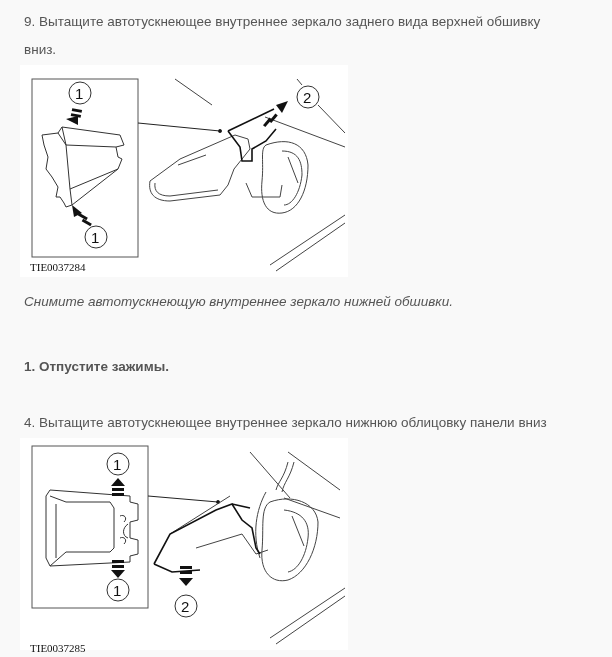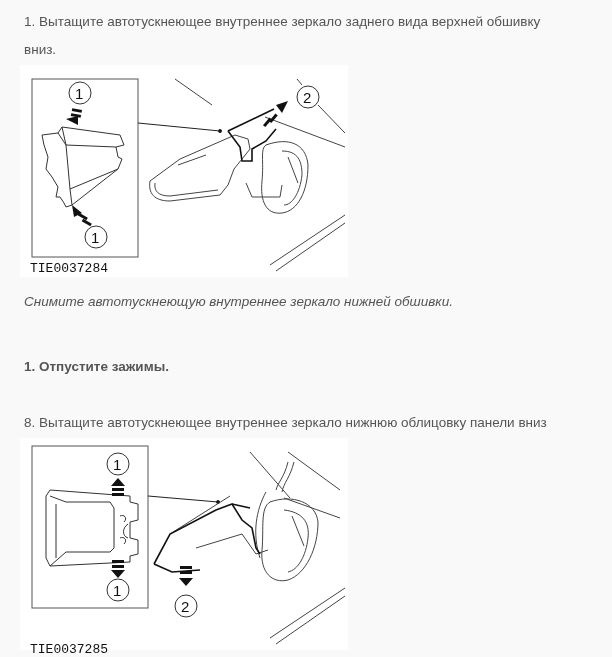--- a/index.html
+++ b/index.html
@@ -30,35 +30,35 @@
       background: #ffffff;
     }
     .figure svg {
       position: absolute;
       left: 0;
       top: 0;
     }
     .caption {
       position: absolute;
       left: 10px;
-      font-size: 13px;
+      font-size: 11px;
       color: #111111;
-      font-family: Liberation Mono, monospace;
+      font-family: Liberation Serif, serif;
     }
     .callout-num {
       font-family: "Liberation Sans", sans-serif;
       font-size: 15px;
       fill: #111;
     }
   </style>
 </head>
 <body>
 
 <p class="para" style="top:8px;">
-  <span>1. Вытащите автотускнеющее внутреннее зеркало заднего вида верхней обшивку</span><br>
+  <span>9. Вытащите автотускнеющее внутреннее зеркало заднего вида верхней обшивку</span><br>
   <span>вниз.</span>
 </p>
 
 <div class="figure" style="top:65px; height:212px;">
   <svg width="328" height="212" viewBox="0 0 328 212">
     <g fill="none" stroke="#333" stroke-width="1">
 
       <rect x="12" y="14" width="106" height="178" stroke="#555"></rect>
 
       <line x1="118" y1="58" x2="200" y2="66" stroke="#222"></line>
@@ -119,21 +119,21 @@
       <text x="283" y="38" class="callout-num">2</text>
     </g>
   </svg>
   <div class="caption" style="top:196px;">TIE0037284</div>
 </div>
 
 <p class="para" style="top:288px;font-style:italic;">Снимите автотускнеющую внутреннее зеркало нижней обшивки.</p>
 
 <p class="para" style="top:353px;font-weight:bold;">1. Отпустите зажимы.</p>
 
-<p class="para" style="top:409px;">8. Вытащите автотускнеющее внутреннее зеркало нижнюю облицовку панели вниз</p>
+<p class="para" style="top:409px;">4. Вытащите автотускнеющее внутреннее зеркало нижнюю облицовку панели вниз</p>
 
 <div class="figure" style="top:438px; height:212px;">
   <svg width="328" height="212" viewBox="0 0 328 212">
     <g fill="none" stroke="#333" stroke-width="1">
       <rect x="12" y="8" width="116" height="162" stroke="#555"></rect>
       <line x1="128" y1="58" x2="198" y2="64" stroke="#222"></line>
       <circle cx="198" cy="64" r="1.6" fill="#111"></circle>
 
       <path d="M26 58 L30 52 L110 58 L110 64 L118 66 L118 82 L110 84 L110 100 L118 102 L118 116 L110 118 L110 124 L30 128 L26 120 Z"></path>
       <path d="M30 58 L46 64 L90 64 L94 70 L94 110 L90 114 L46 114 L30 128"></path>

